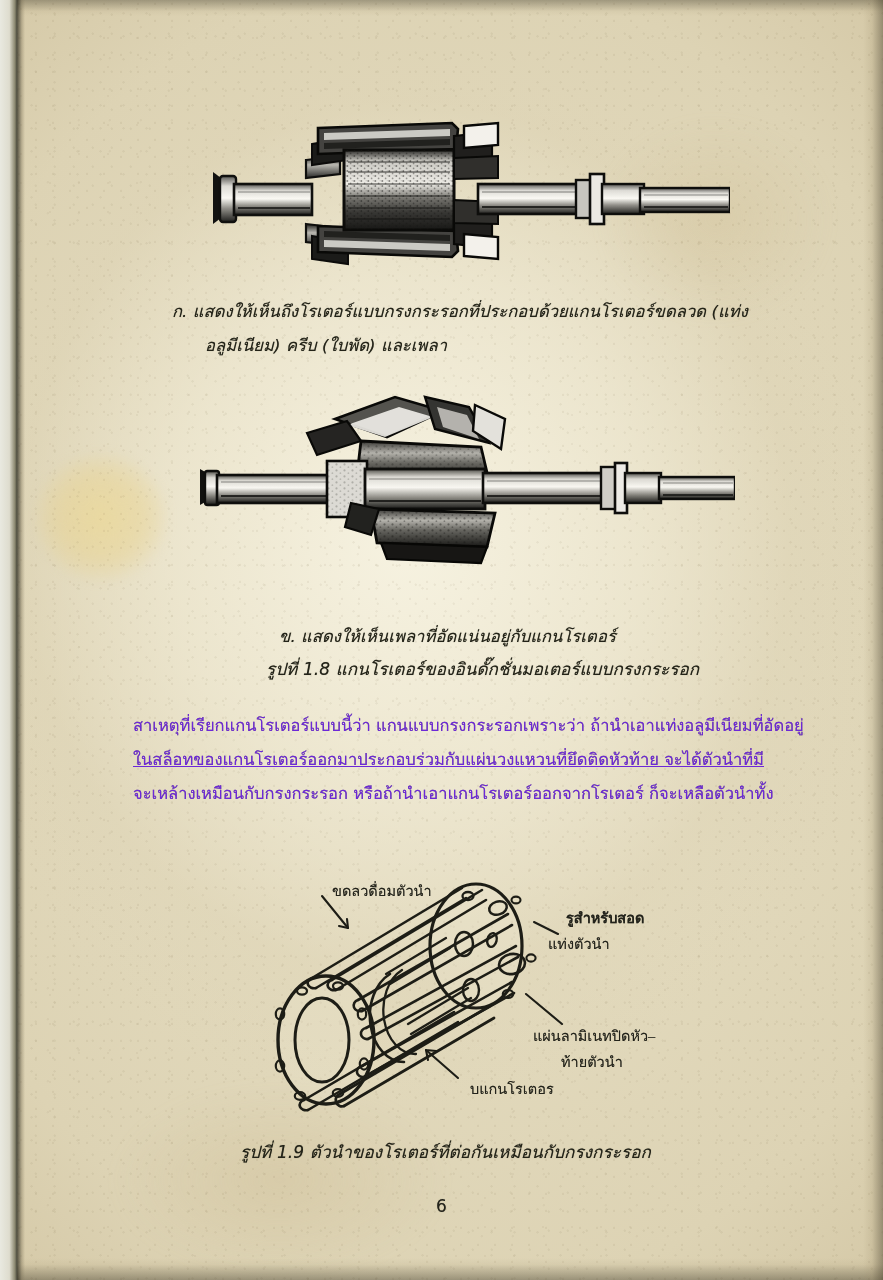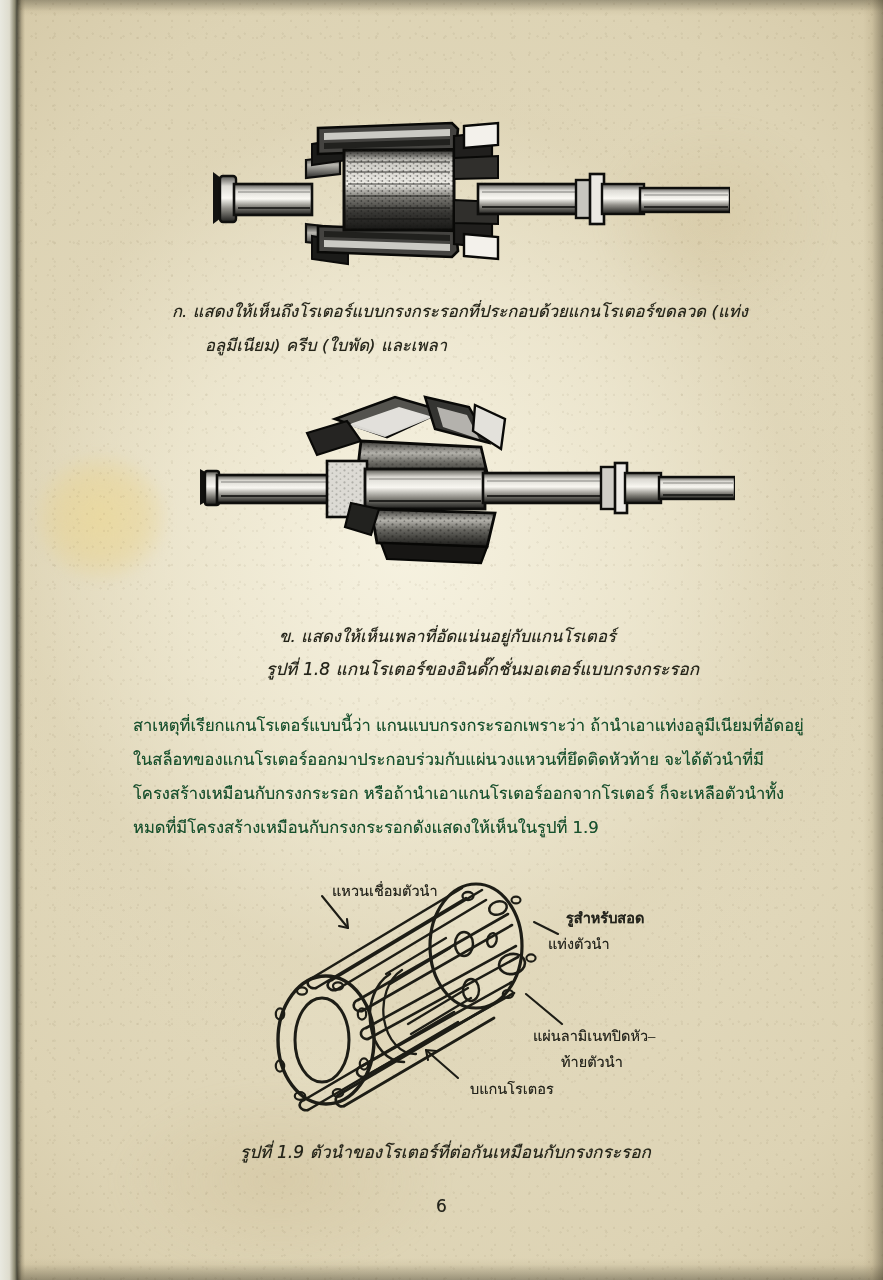--- a/index.html
+++ b/index.html
@@ -109,21 +109,21 @@
     white-space: nowrap;
   }
   .cap-italic { font-style: italic; }
 
   .body-line {
     position: absolute;
     left: 133px;
     width: 640px;
     font-size: 16.5px;
     line-height: 1.52;
-    color: #14532d;
+    color: #6d28d9;
     text-shadow: 0 0 0.6px rgba(32,32,26,0.5);
     white-space: nowrap;
   }
 
   .fig-label {
     position: absolute;
     font-size: 14.5px;
     line-height: 1.42;
     color: #23231b;
     text-shadow: 0 0 0.6px rgba(35,35,27,0.5);
@@ -317,23 +317,22 @@
         <rect x="484" y="92" width="76" height="22" fill="url(#metalB)" stroke="#1b1a14" stroke-width="2.4"></rect>
         <line x1="488" y1="98" x2="558" y2="98" stroke="#36352d" stroke-width="1.0" opacity="0.5"></line>
         <line x1="488" y1="110" x2="558" y2="110" stroke="#22211a" stroke-width="1.8" opacity="0.8"></line>
       </svg>
     </div>
 
     <div class="thai cap-line cap-italic" style="left:279px; top:625px;">ข. แสดงให้เห็นเพลาที่อัดแน่นอยู่กับแกนโรเตอร์</div>
     <div class="thai cap-line cap-italic" style="left:222px; top:657px; font-size:17px;margin-left:44px;">รูปที่ 1.8 แกนโรเตอร์ของอินดั๊กชั่นมอเตอร์แบบกรงกระรอก</div>
 
     <div class="thai body-line" style="top:713px;">สาเหตุที่เรียกแกนโรเตอร์แบบนี้ว่า แกนแบบกรงกระรอกเพราะว่า ถ้านำเอาแท่งอลูมีเนียมที่อัดอยู่</div>
-    <div class="thai body-line" style="top:747px;">ในสล็อทของแกนโรเตอร์ออกมาประกอบร่วมกับแผ่นวงแหวนที่ยึดติดหัวท้าย จะได้ตัวนำที่มี</div>
-    <div class="thai body-line" style="top:781px;">โครงสร้างเหมือนกับกรงกระรอก หรือถ้านำเอาแกนโรเตอร์ออกจากโรเตอร์ ก็จะเหลือตัวนำทั้ง</div>
-    <div class="thai body-line" style="top:815px;">หมดที่มีโครงสร้างเหมือนกับกรงกระรอกดังแสดงให้เห็นในรูปที่ 1.9</div>
+    <div class="thai body-line" style="top:747px;text-decoration:underline;">ในสล็อทของแกนโรเตอร์ออกมาประกอบร่วมกับแผ่นวงแหวนที่ยึดติดหัวท้าย จะได้ตัวนำที่มี</div>
+    <div class="thai body-line" style="top:781px;">จะเหล้างเหมือนกับกรงกระรอก หรือถ้านำเอาแกนโรเตอร์ออกจากโรเตอร์ ก็จะเหลือตัวนำทั้ง</div>
 
     <div class="diagram" style="left:240px; top:878px; width:340px; height:240px;">
       <svg width="340" height="240" viewBox="0 0 340 240" xmlns="http://www.w3.org/2000/svg">
         <g fill="none" stroke="#1d1d16" stroke-linecap="round" stroke-linejoin="round">
 
           <ellipse cx="236" cy="68" rx="46" ry="62" stroke-width="3.2" fill="#ece5cd" fill-opacity="0.35"></ellipse>
 
           <ellipse cx="228" cy="18" rx="5.5" ry="4" stroke-width="2.3"></ellipse>
           <ellipse cx="258" cy="30" rx="9" ry="6.5" stroke-width="2.5" transform="rotate(-18 258 30)"></ellipse>
           <ellipse cx="276" cy="22" rx="4.5" ry="3.4" stroke-width="2.1"></ellipse>
@@ -399,21 +398,21 @@
           <path d="M318,56 L294,44" stroke-width="2.1"></path>
 
           <path d="M322,146 L286,116" stroke-width="2.1"></path>
 
           <path d="M218,200 L186,172" stroke-width="2.1"></path>
           <path d="M186,172 l10,1 m-10,-1 l2,10" stroke-width="2.1"></path>
         </g>
       </svg>
     </div>
 
-    <div class="thai fig-label" style="left:332px; top:881px;">แหวนเชื่อมตัวนำ</div>
+    <div class="thai fig-label" style="left:332px; top:881px;">ขดลวดื่อมตัวนำ</div>
     <div class="thai fig-label" style="left:566px; top:908px;font-weight:bold;">รูสำหรับสอด</div>
     <div class="thai fig-label" style="left:548px; top:934px;">แท่งตัวนำ</div>
     <div class="thai fig-label" style="left:533px; top:1026px;font-family:Liberation Serif, serif;">แผ่นลามิเนทปิดหัว–</div>
     <div class="thai fig-label" style="left:561px; top:1052px;">ท้ายตัวนำ</div>
     <div class="thai fig-label" style="left:470px; top:1079px;">บแกนโรเตอร</div>
 
     <div class="thai cap-line cap-italic" style="left:240px; top:1140px; font-size:17px;">รูปที่ 1.9 ตัวนำของโรเตอร์ที่ต่อกันเหมือนกับกรงกระรอก</div>
 
     <div class="thai page-number">6</div>
 

